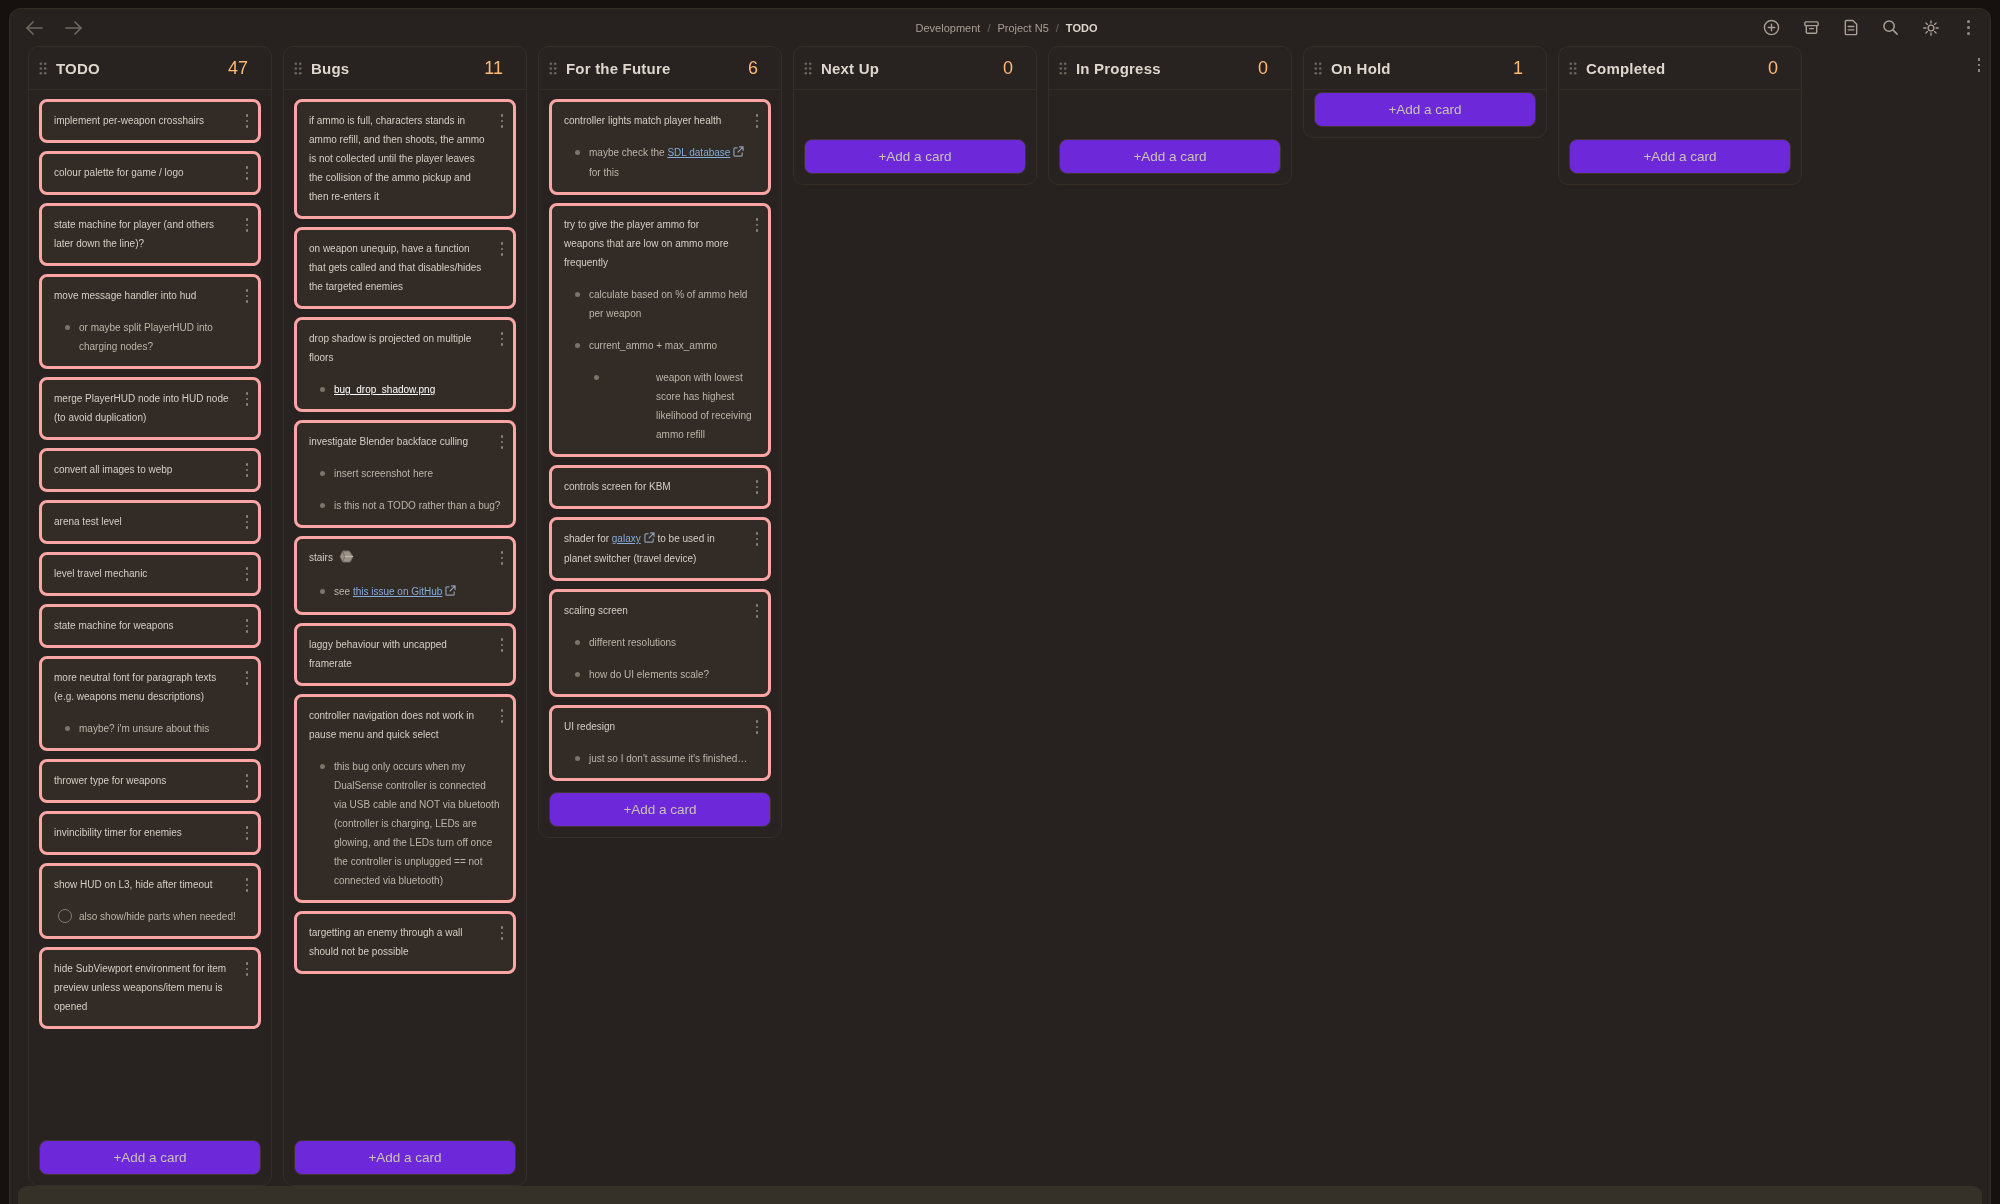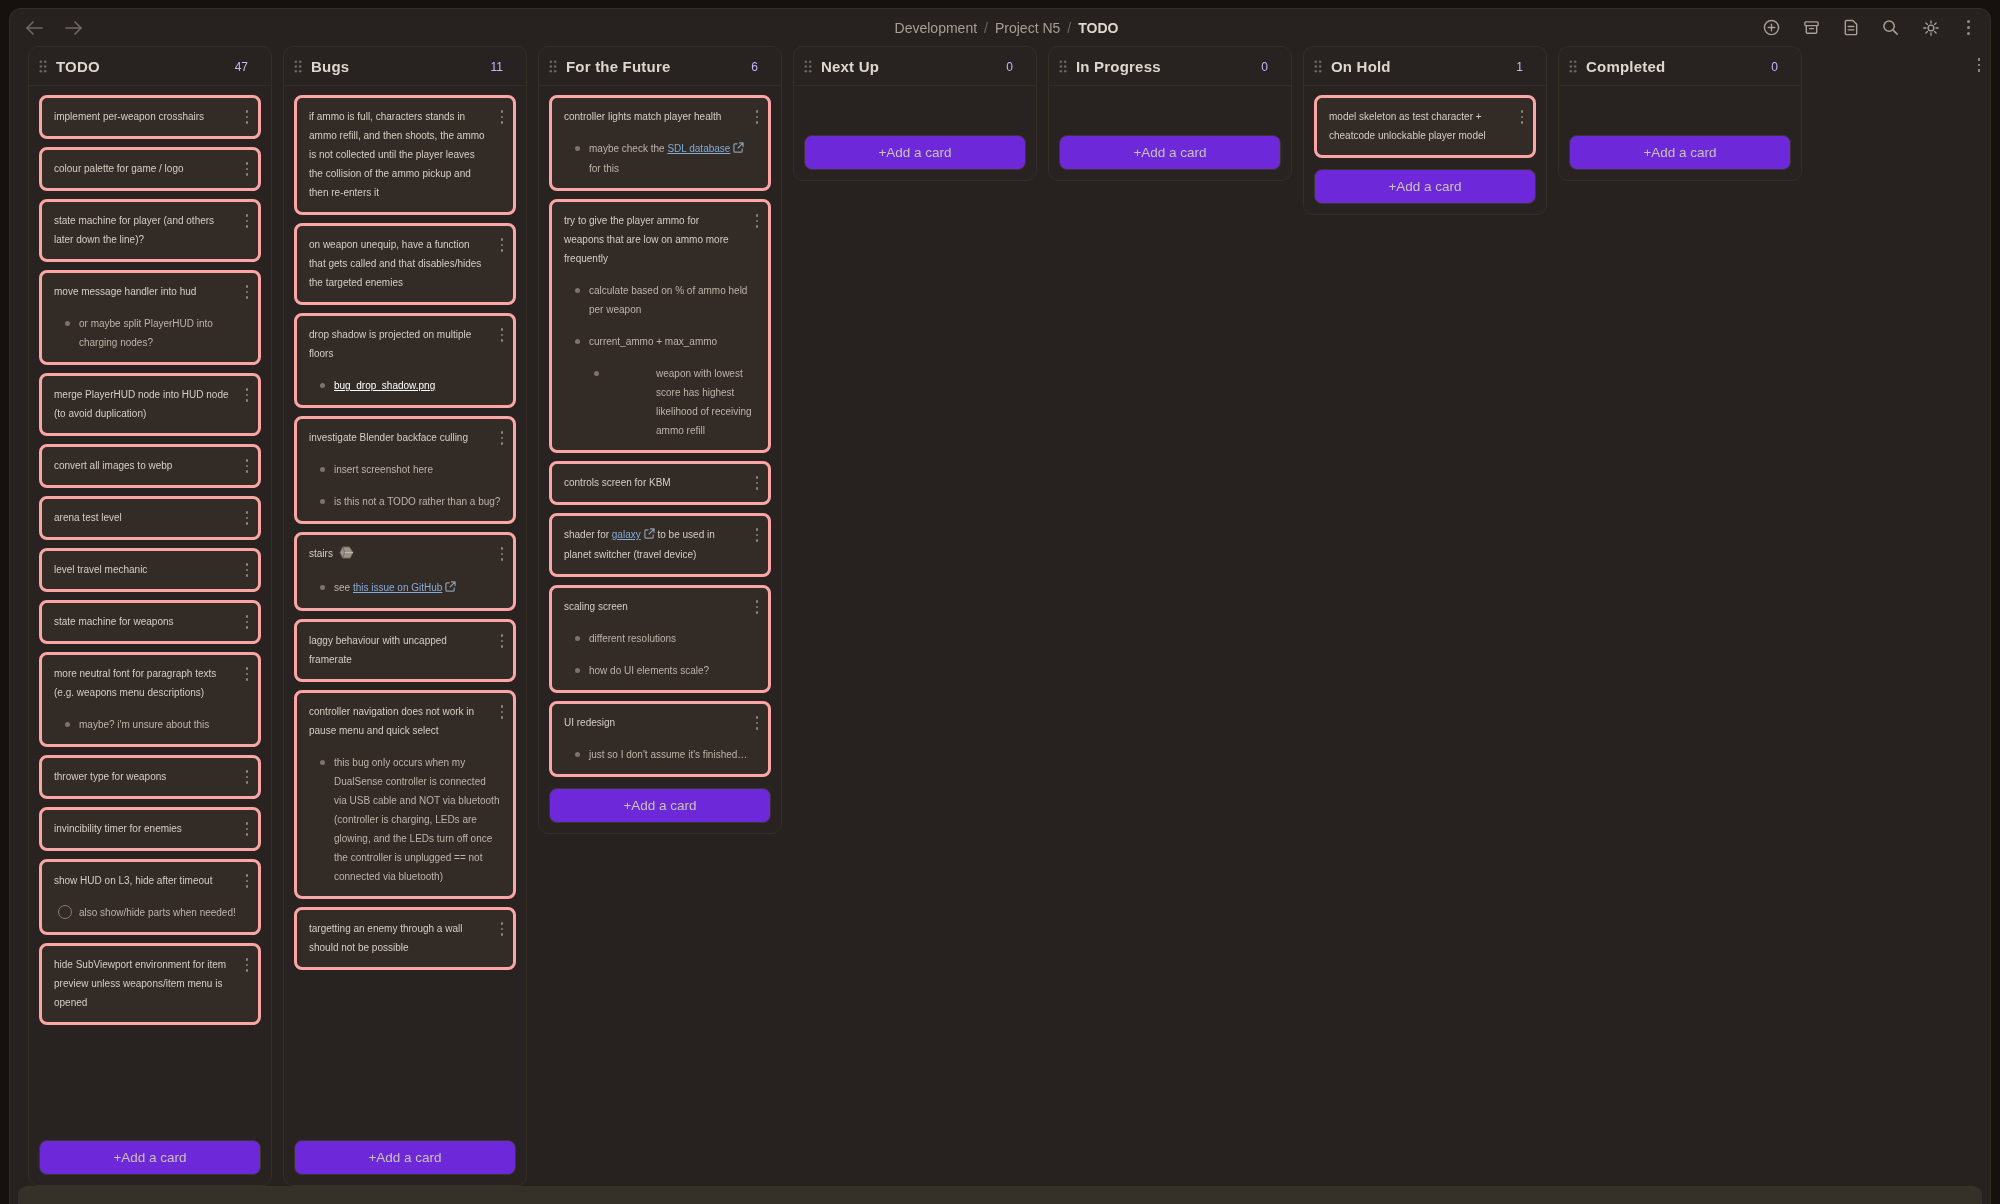--- a/index.html
+++ b/index.html
@@ -2,34 +2,34 @@
 <html><head>
 <meta charset="utf-8">
 <style>
   * { margin:0; padding:0; box-sizing:border-box; }
   html,body { width:2000px; height:1204px; background:#16110e; font-family:"Liberation Sans",sans-serif; overflow:hidden; }
   .window { position:absolute; top:8px; left:9px; right:9px; bottom:0; background:#272120; border:1px solid #342d26; border-bottom:none; border-radius:12px 12px 0 0; }
   
   .topbar { height:37px; display:flex; align-items:center; padding:0 16px; position:relative; }
   .nav-arrows { display:flex; gap:22px; align-items:center; }
   .nav-arrows svg { display:block; }
-  .breadcrumb { position:absolute; left:13px; right:0; text-align:center; font-size:14px; color:#a89f94; pointer-events:none; }
+  .breadcrumb { position:absolute; left:13px; right:0; text-align:center; font-size:11px; color:#a89f94; pointer-events:none; }
   .breadcrumb span { pointer-events:auto; }
   .crumb-sep { color:#6f6760; margin:0 7px; }
   .crumb-active { color:#ded7cd; font-weight:bold; }
   .topbar-icons { margin-left:auto; display:flex; gap:23px; align-items:center; }
   .tb-icon { color:#a99f94; display:block; cursor:pointer; }
   
   .board { position:absolute; top:37px; left:0; right:0; bottom:18px; padding-left:18px; display:flex; gap:11px; align-items:flex-start; overflow:hidden; }
   .column { flex:0 0 244px; width:244px; max-height:100%; background:#282221; border:1px solid #352d26; border-radius:10px; display:flex; flex-direction:column; }
   .column.full { height:100%; }
   .col-header { display:flex; align-items:center; padding:11px 12px 10px 10px; border-bottom:1px solid #332c25; flex:0 0 auto; }
   .drag-handle { color:#6e665d; margin-right:9px; display:flex; cursor:grab; }
   .col-title { font-weight:bold; font-size:15px; color:#ded7cd; flex:1 1 auto; letter-spacing:.2px; }
-  .col-count { font-size:12px; color:#c4b5fd; margin-right:11px; }
+  .col-count { font-size:18px; color:#fdba74; margin-right:11px; }
   .kebab { display:flex; flex-direction:column; gap:3px; padding:3px 4px; cursor:pointer; }
   .kebab i { width:3px; height:3px; border-radius:50%; background:#968d82; display:block; }
   .cards { padding:9px 10px; display:flex; flex-direction:column; gap:8px; overflow:hidden; }
   .column.full .cards { flex:1 1 auto; }
   .cards.empty { min-height:47px; }
   .col-footer { padding:2px 10px 10px; flex:0 0 auto; }
   .add-btn { display:block; width:100%; background:#6d28d9; border:1px solid #3e362d; border-radius:8px; color:#cac3b8; font-size:13.5px; padding:9px 0; text-align:center; cursor:pointer; font-family:inherit; }
   
   .card { position:relative; background:#322b26; border:3px solid #fca5a5; border-radius:8px; padding:9px 12px 10px; font-size:10px; line-height:19px; color:#d5cec4; cursor:pointer; }
   .card-kebab { position:absolute; top:9px; right:6px; }
@@ -534,30 +534,20 @@
             </svg>
           </span>
           <span class="col-title">On Hold</span>
           <span class="col-count">1</span>
           <span class="kebab card-kebab">
             <i></i>
             <i></i>
             <i></i>
           </span>
         </div>
-        <div class="cards">
-          <div class="card">
-            <span class="kebab card-kebab">
-              <i></i>
-              <i></i>
-              <i></i>
-            </span>
-            <div class="card-title"><span>model skeleton as test character + cheatcode unlockable player model</span></div>
-          </div>
-        </div>
         <div class="col-footer">
           <button class="add-btn">+Add a card</button>
         </div>
       </div>
       <div class="column">
         <div class="col-header">
           <span class="drag-handle">
             <svg width="8" height="13" viewBox="0 0 8 13" fill="currentColor">
               <circle cx="1.8" cy="1.8" r="1.3"></circle>
               <circle cx="6.2" cy="1.8" r="1.3"></circle>

